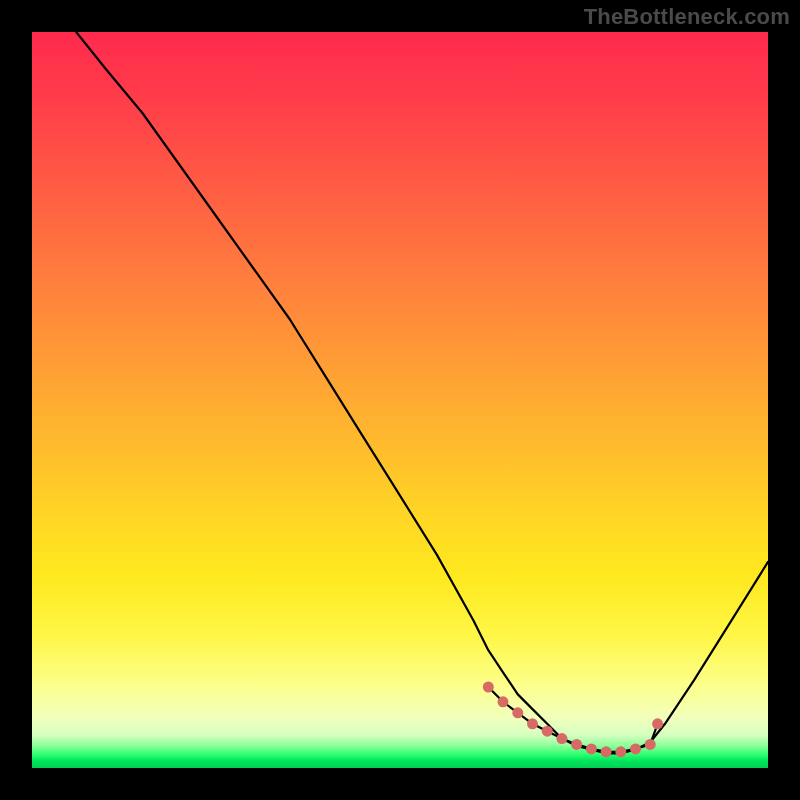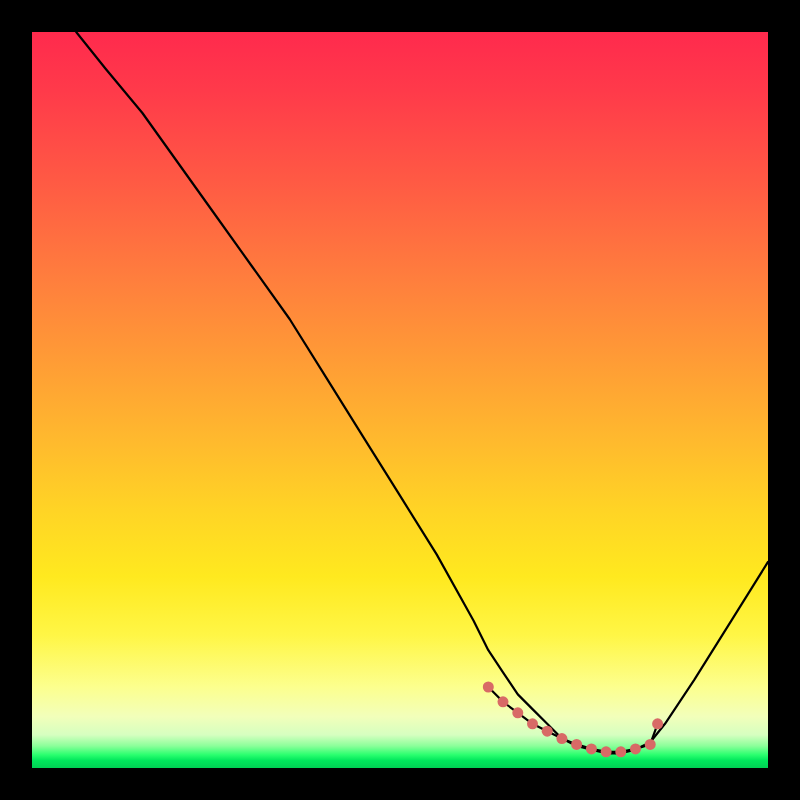--- a/index.html
+++ b/index.html
@@ -80,20 +80,21 @@
     stroke: #d86a66;
     stroke-width: 6;
     stroke-linecap: round;
     stroke-linejoin: round;
   }
 </style>
 </head>
 <body>
 
 <div class="wrap">
+  <div class="watermark">TheBottleneck.com</div>
 
   <div class="plot">
     <div class="gradient"></div>
 
     <svg class="curve" viewBox="0 0 736 736" preserveAspectRatio="none">
       <path d="M44.2 0.0 L73.6 36.8 L110.4 81.0 L147.2 132.5 L184.0 184.0 L220.8 235.5 L257.6 287.0 L294.4 345.9 L331.2 404.8 L368.0 463.7 L404.8 522.6 L441.6 588.8 L456.3 618.2 L471.0 640.3 L485.8 662.4 L500.5 677.1 L515.2 691.8 L529.9 706.6 L544.6 713.9 L559.4 717.6 L574.1 721.3 L588.8 721.3 L603.5 717.6 L618.2 710.2 L633.0 691.8 L662.4 647.7 L699.2 588.8 L736.0 529.9 "></path>
       <path class="plateau" d="M456.3 655.0 L471.0 669.8 L485.8 680.8 L500.5 691.8 L515.2 699.2 L529.9 706.6 L544.6 712.4 L559.4 716.9 L574.1 719.8 L588.8 719.8 L603.5 716.9 L618.2 712.4 L625.6 691.8 "></path>
       <g class="markers">
           <circle cx="456.3" cy="655.0" r="5.5"></circle>
           <circle cx="471.0" cy="669.8" r="5.5"></circle>

